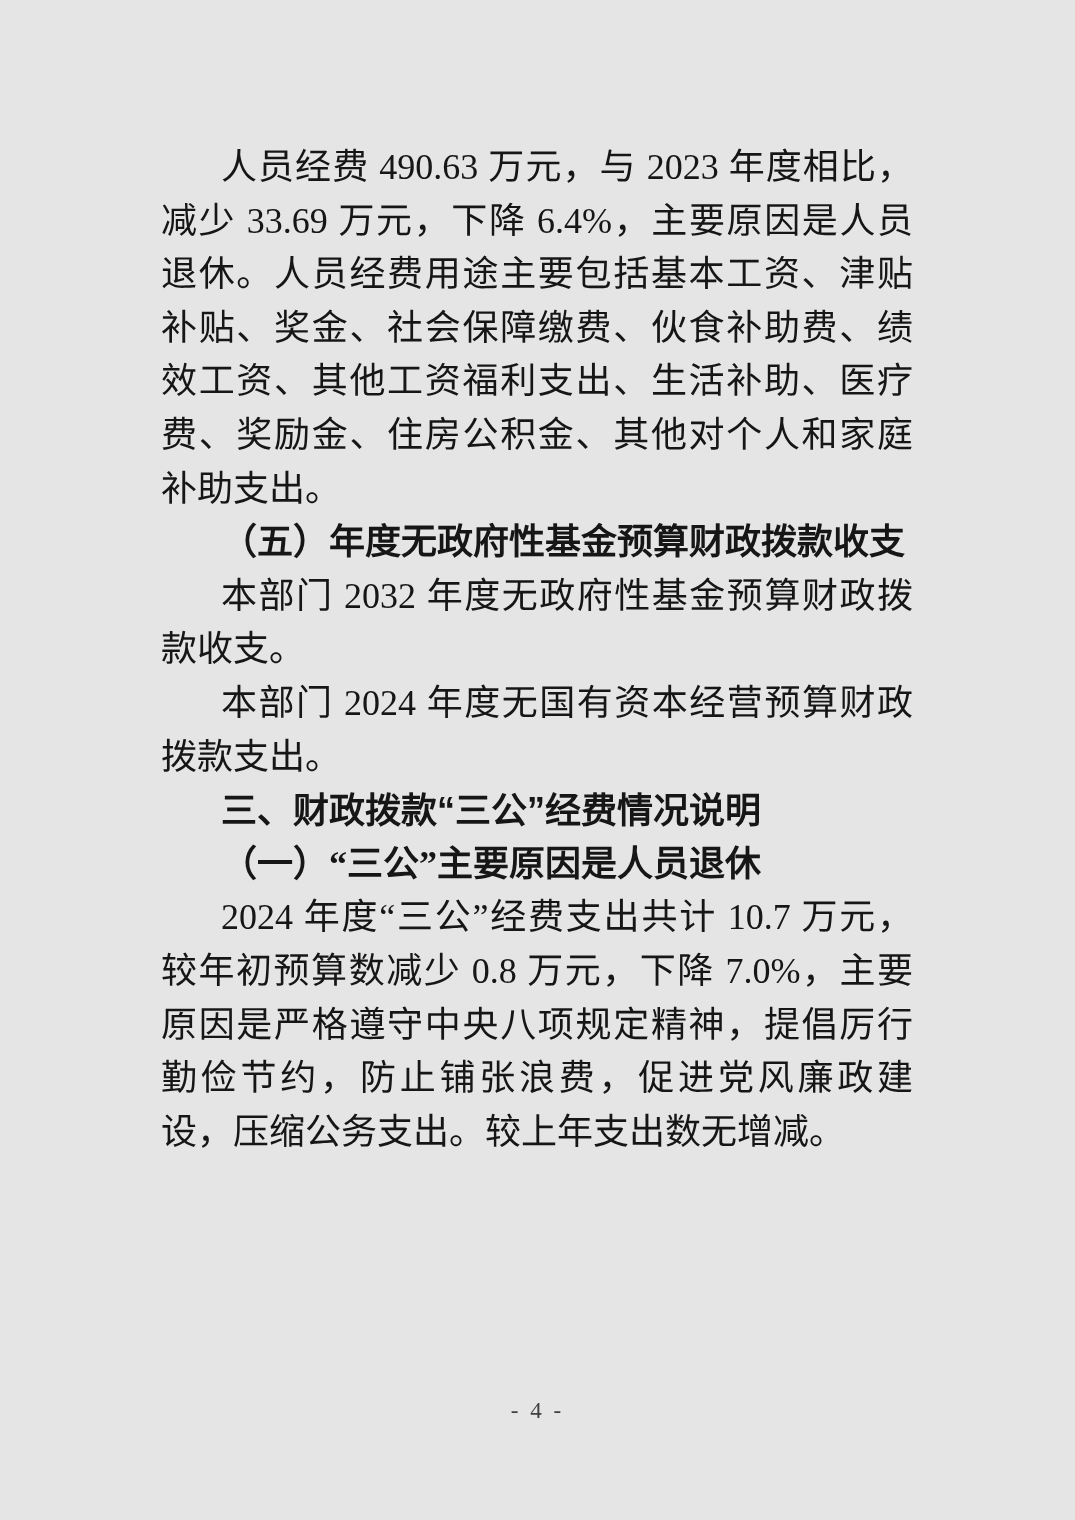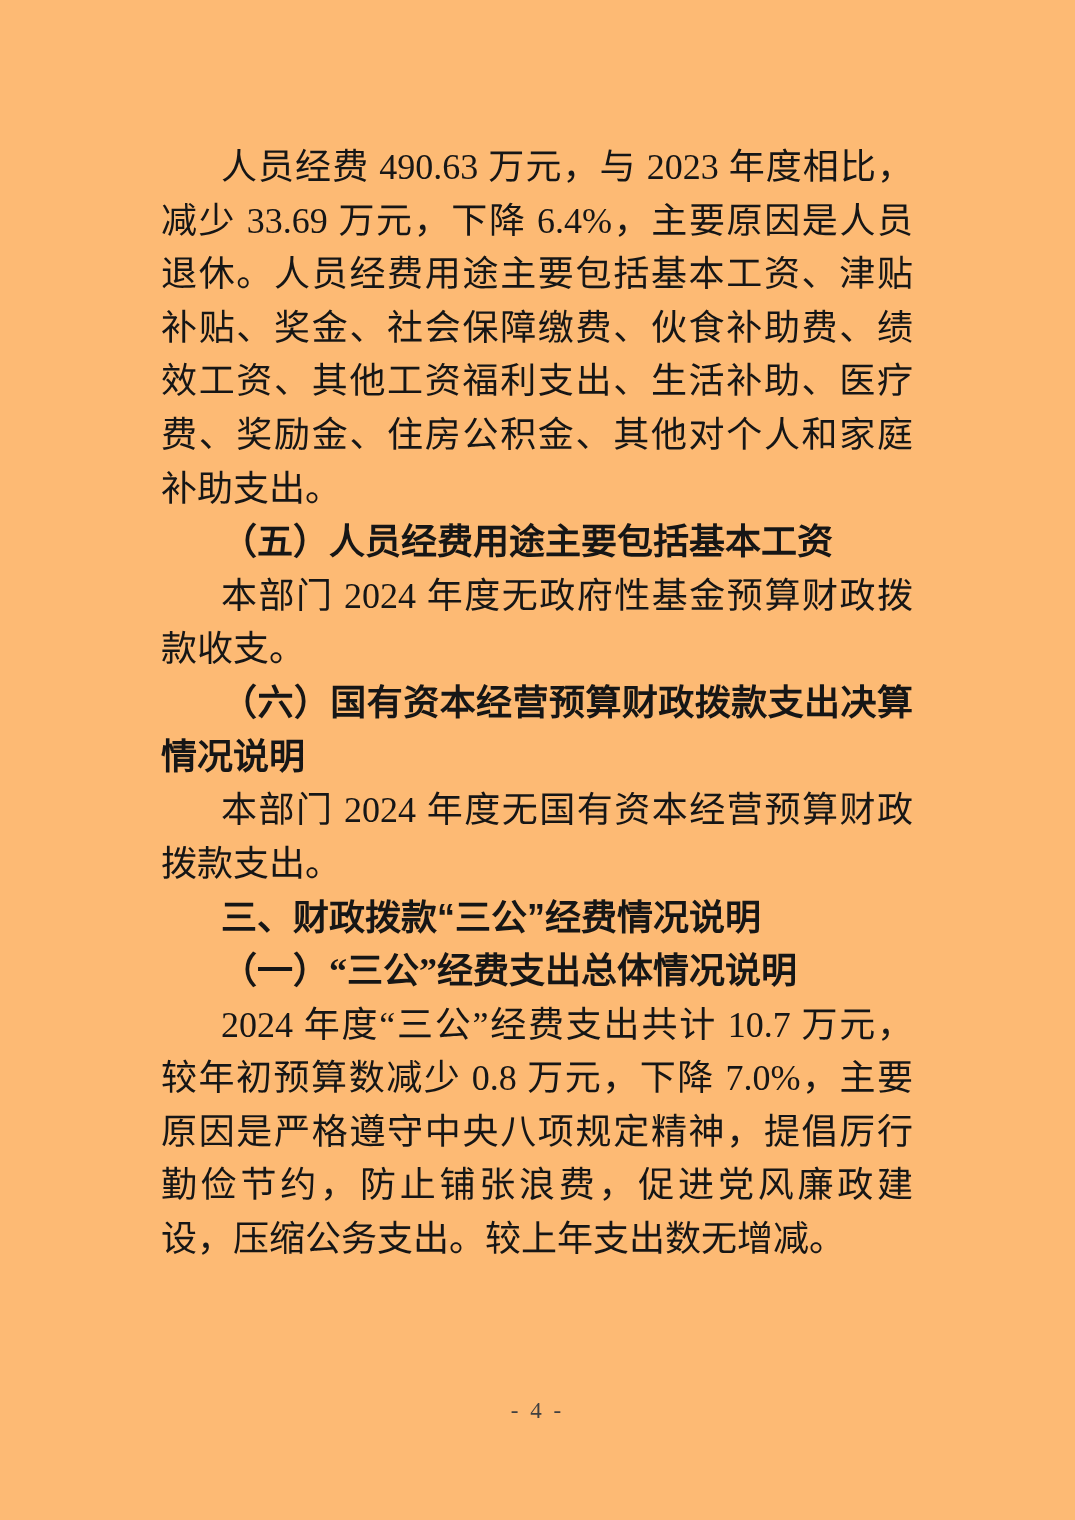--- a/index.html
+++ b/index.html
@@ -4,21 +4,21 @@
 <style>
   html, body {
     margin: 0;
     padding: 0;
     background: #ffffff;
   }
   .page {
     position: relative;
     width: 1075px;
     height: 1520px;
-    background: #fdba74;
+    background: #e5e5e5;
     overflow: hidden;
     font-family: "Liberation Serif", "DejaVu Serif", serif;
     color: #161616;
   }
   .text-block {
     position: absolute;
     left: 161px;
     top: 141px;
     width: 752px;
   }
@@ -55,26 +55,25 @@
     letter-spacing: 3px;
     font-family: "Liberation Serif", "DejaVu Serif", serif;
   }
 </style>
 </head>
 <body>
 
 <div class="page">
   <div class="text-block">
     <p class="body">人员经费 490.63 万元，与 2023 年度相比，减少 33.69 万元，下降 6.4%，主要原因是人员退休。人员经费用途主要包括基本工资、津贴补贴、奖金、社会保障缴费、伙食补助费、绩效工资、其他工资福利支出、生活补助、医疗费、奖励金、住房公积金、其他对个人和家庭补助支出。</p>
-    <p class="h-kai">（五）人员经费用途主要包括基本工资</p>
-    <p class="body">本部门 2024 年度无政府性基金预算财政拨款收支。</p>
-    <p class="h-kai">（六）国有资本经营预算财政拨款支出决算情况说明</p>
+    <p class="h-kai">（五）年度无政府性基金预算财政拨款收支</p>
+    <p class="body">本部门 2032 年度无政府性基金预算财政拨款收支。</p>
     <p class="body">本部门 2024 年度无国有资本经营预算财政拨款支出。</p>
     <p class="h-hei">三、财政拨款“三公”经费情况说明</p>
-    <p class="h-kai">（一）“三公”经费支出总体情况说明</p>
+    <p class="h-kai">（一）“三公”主要原因是人员退休</p>
     <p class="body">2024 年度“三公”经费支出共计 10.7 万元，较年初预算数减少 0.8 万元，下降 7.0%，主要原因是严格遵守中央八项规定精神，提倡厉行勤俭节约，防止铺张浪费，促进党风廉政建设，压缩公务支出。较上年支出数无增减。</p>
 
   </div>
 
   <div class="footer">
     <span class="page-num">- 4 -</span>
   </div>
 </div>
 
 </body></html>

